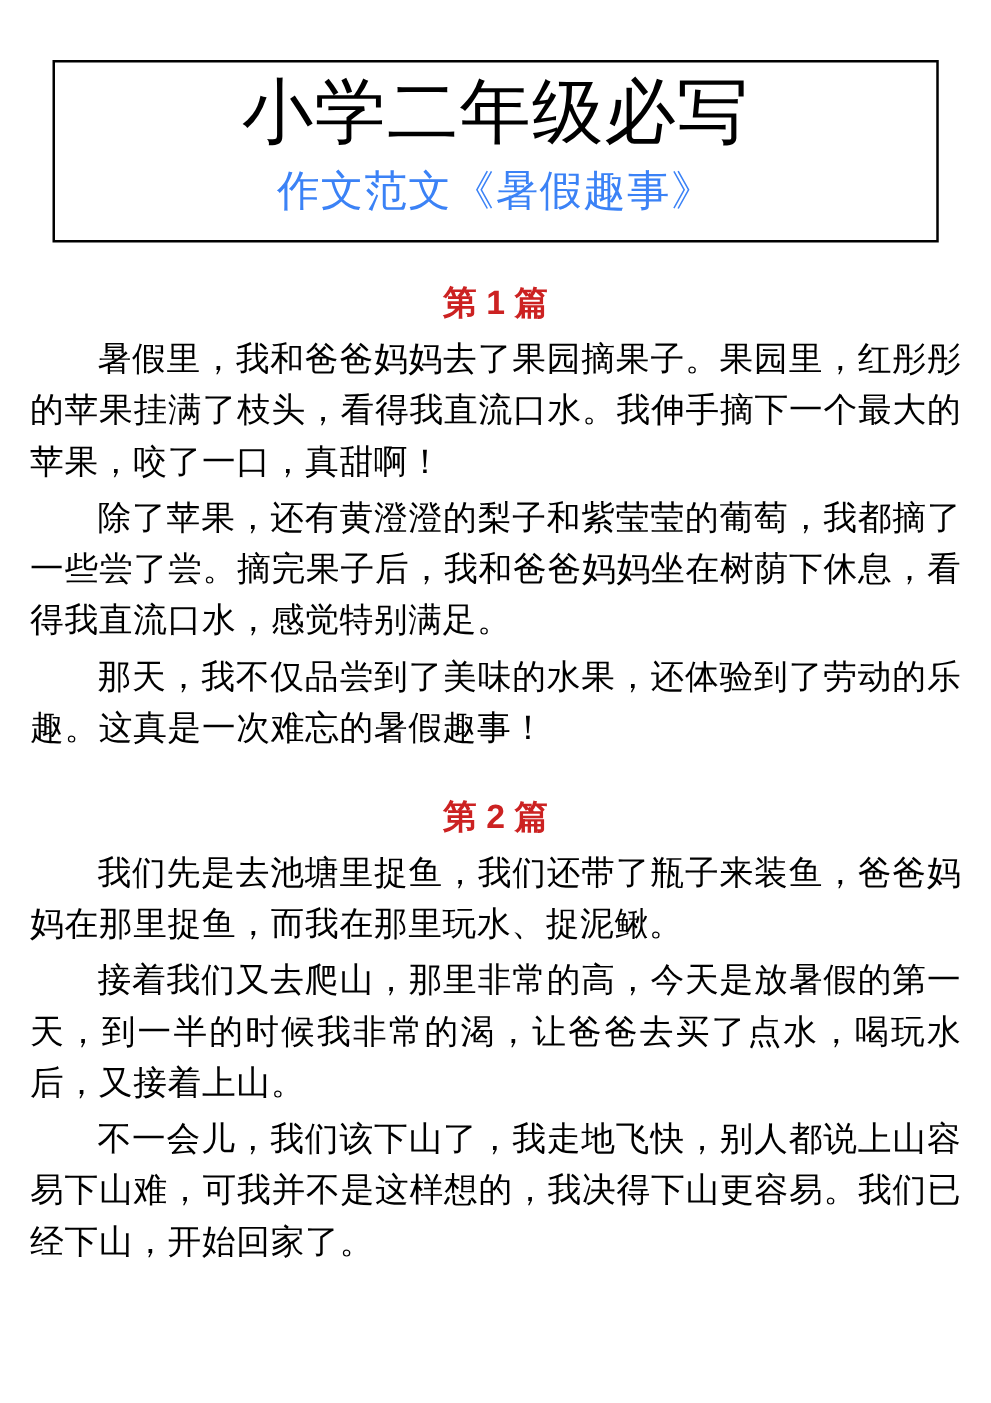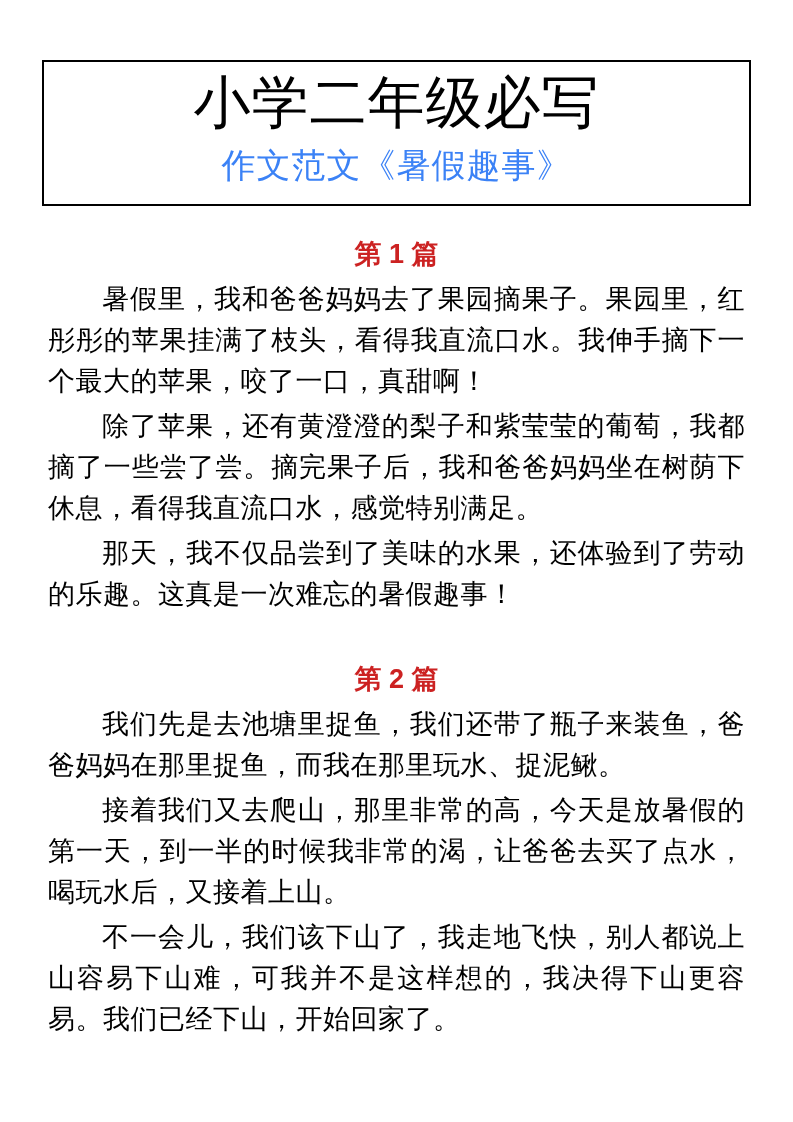--- a/index.html
+++ b/index.html
@@ -15,21 +15,21 @@
     color: #000000;
   }
   .page {
     position: relative;
     width: 793px;
     height: 1122px;
     background: #ffffff;
   }
   
   .title-box {
-    margin: 60px 42px 0 42px;
+    margin: 48px 42px 0 42px;
     border: 2px solid #000000;
     text-align: center;
     padding: 6px 0 18px 0;
     box-sizing: border-box;
   }
   .main-title {
     font-family: "Liberation Serif", serif;
     font-size: 57px;
     line-height: 1.22;
     font-weight: 400;
@@ -40,35 +40,35 @@
     font-family: "Liberation Serif", serif;
     font-size: 34px;
     line-height: 1.2;
     font-weight: 400;
     color: #3b82f6;
     margin-top: 8px;
     letter-spacing: 1px;
   }
   
   .content {
-    padding: 0 44px;
+    padding: 0 20px;
   }
   .sec-heading {
     font-size: 27px;
     font-weight: 700;
     line-height: 41px;
     color: #cc2222;
     text-align: center;
     margin: 0;
   }
   .sec-heading.first {
     margin-top: 28px;
   }
   .sec-heading.second {
-    margin-top: 44px;
+    margin-top: 30px;
   }
   .content p {
     margin: 4px;
     font-size: 27px;
     line-height: 41px;
     text-align: justify;
     text-indent: 2em;
     color: #000000;
     letter-spacing: 0.5px;
   }

